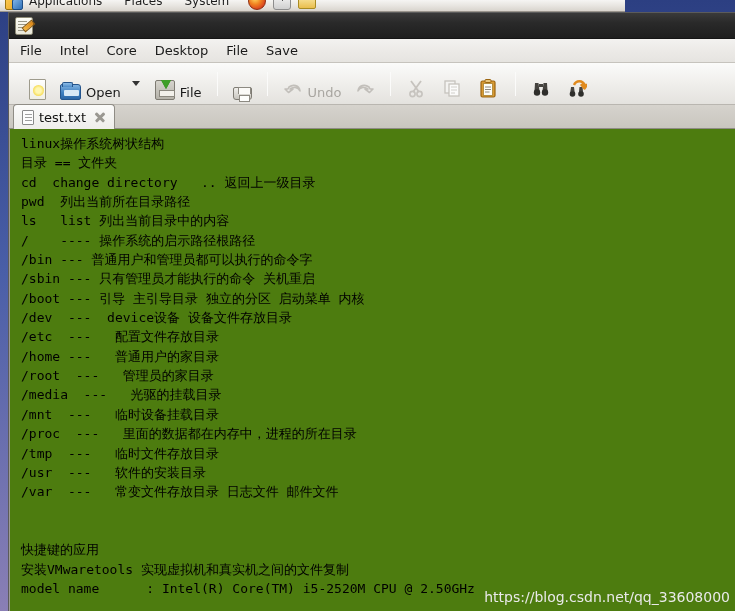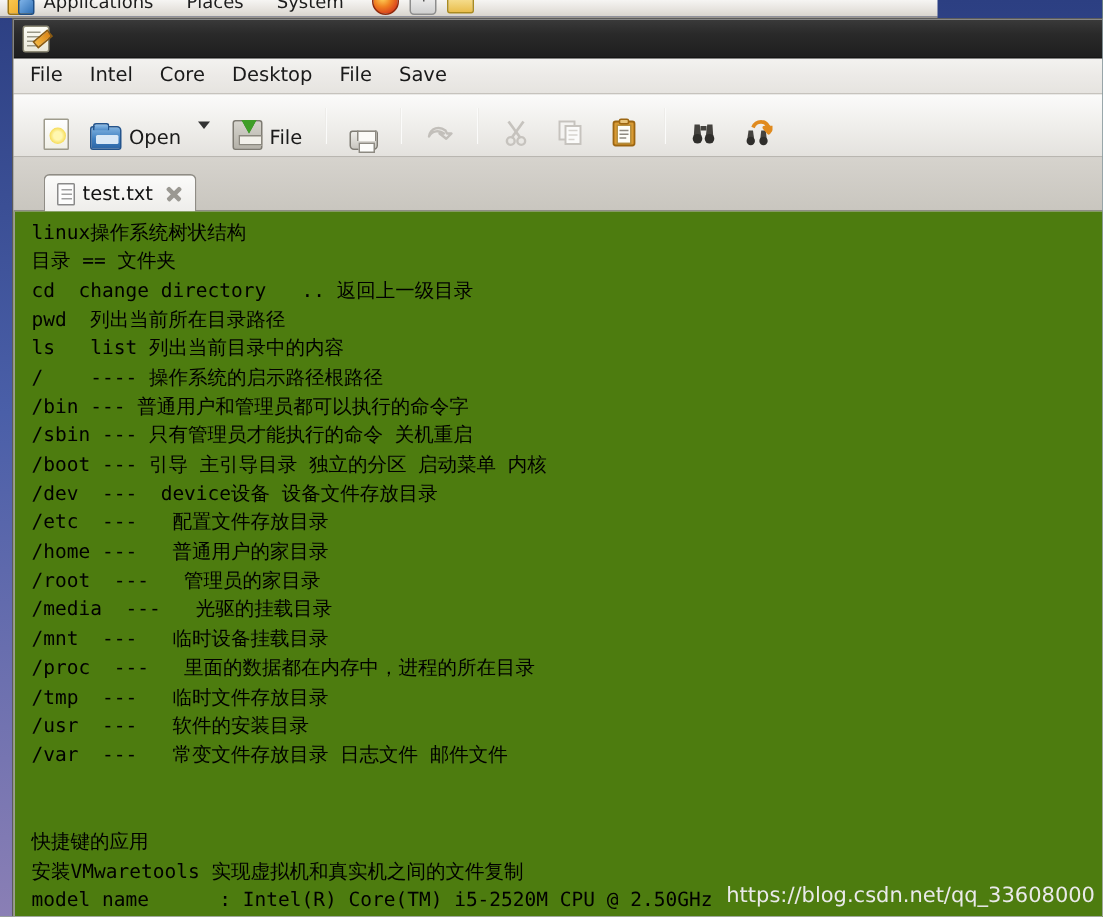--- a/index.html
+++ b/index.html
@@ -210,24 +210,24 @@
   }
   
   .ico-arrow { width: 20px; height: 20px; }
   .ico-arrow svg { display: block; }
   
   .ico-cut svg, .ico-copy svg, .ico-paste svg,
   .ico-find svg, .ico-replace svg { display: block; }
 
   
   #tabbar {
-    height: 36px; flex: none;
+    height: 24px; flex: none;
     background: linear-gradient(180deg,#d6d3cd 0%, #c9c6bf 100%);
     border-bottom: 1px solid #8f8c85;
-    display: flex; align-items: flex-end; padding-left: 20px;
+    display: flex; align-items: flex-end; padding-left: 4px;
   }
   #tab-active {
     height: 25px; display: flex; align-items: center; gap: 5px;
     padding: 0 7px 0 8px;
     background: linear-gradient(180deg,#fbfbfa 0%, #eeedea 100%);
     border: 1px solid #8f8c85; border-bottom: none;
     border-radius: 4px 4px 0 0;
     margin-bottom: -1px;
   }
   .tab-doc-icon {
@@ -326,20 +326,28 @@
     </div>
 
     <span class="tb-sep"></span>
 
     <div class="tb-btn">
       <span class="ico ico-print"></span>
     </div>
 
     <span class="tb-sep"></span>
 
+    <div class="tb-btn">
+      <span class="ico ico-arrow">
+        <svg width="20" height="20" viewBox="0 0 20 20">
+          <path d="M6 7 C10 4, 16 5, 17 11 C15 7, 10 6.5, 7 9 L10 9 L5.5 12.5 L2 9 L5 9 Z" fill="none" stroke="#c2bfba" stroke-width="1.6" stroke-linejoin="round"></path>
+        </svg>
+      </span>
+      <span class="tb-label disabled">Undo</span>
+    </div>
 
     <div class="tb-btn">
       <span class="ico ico-arrow">
         <svg width="20" height="20" viewBox="0 0 20 20">
           <path d="M14 7 C10 4, 4 5, 3 11 C5 7, 10 6.5, 13 9 L10 9 L14.5 12.5 L18 9 L15 9 Z" fill="none" stroke="#c2bfba" stroke-width="1.6" stroke-linejoin="round"></path>
         </svg>
       </span>
     </div>
 
     <span class="tb-sep"></span>

